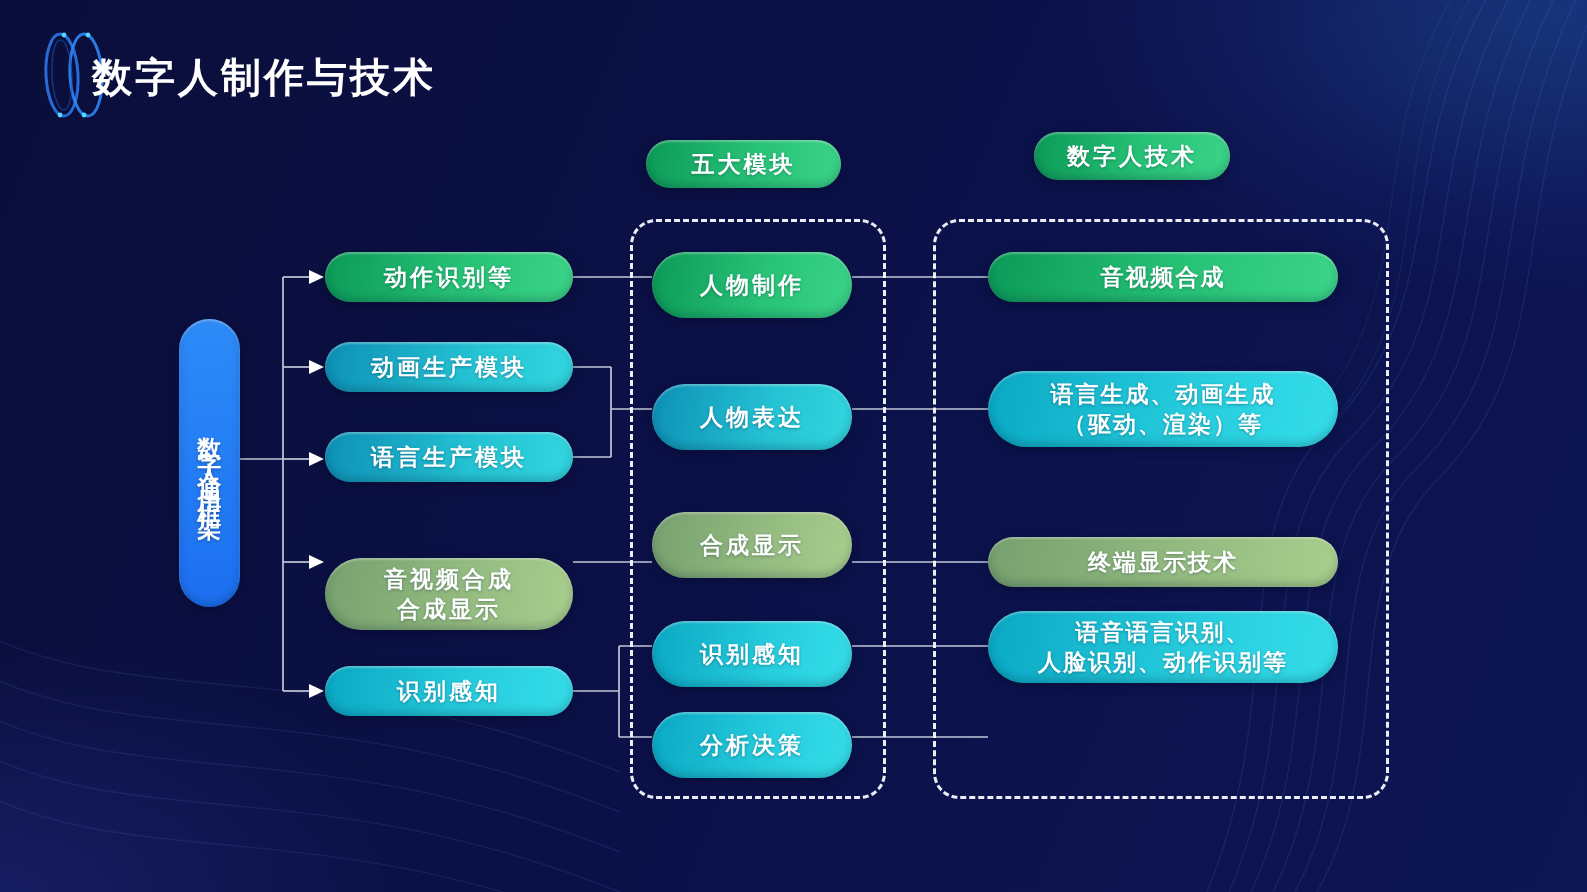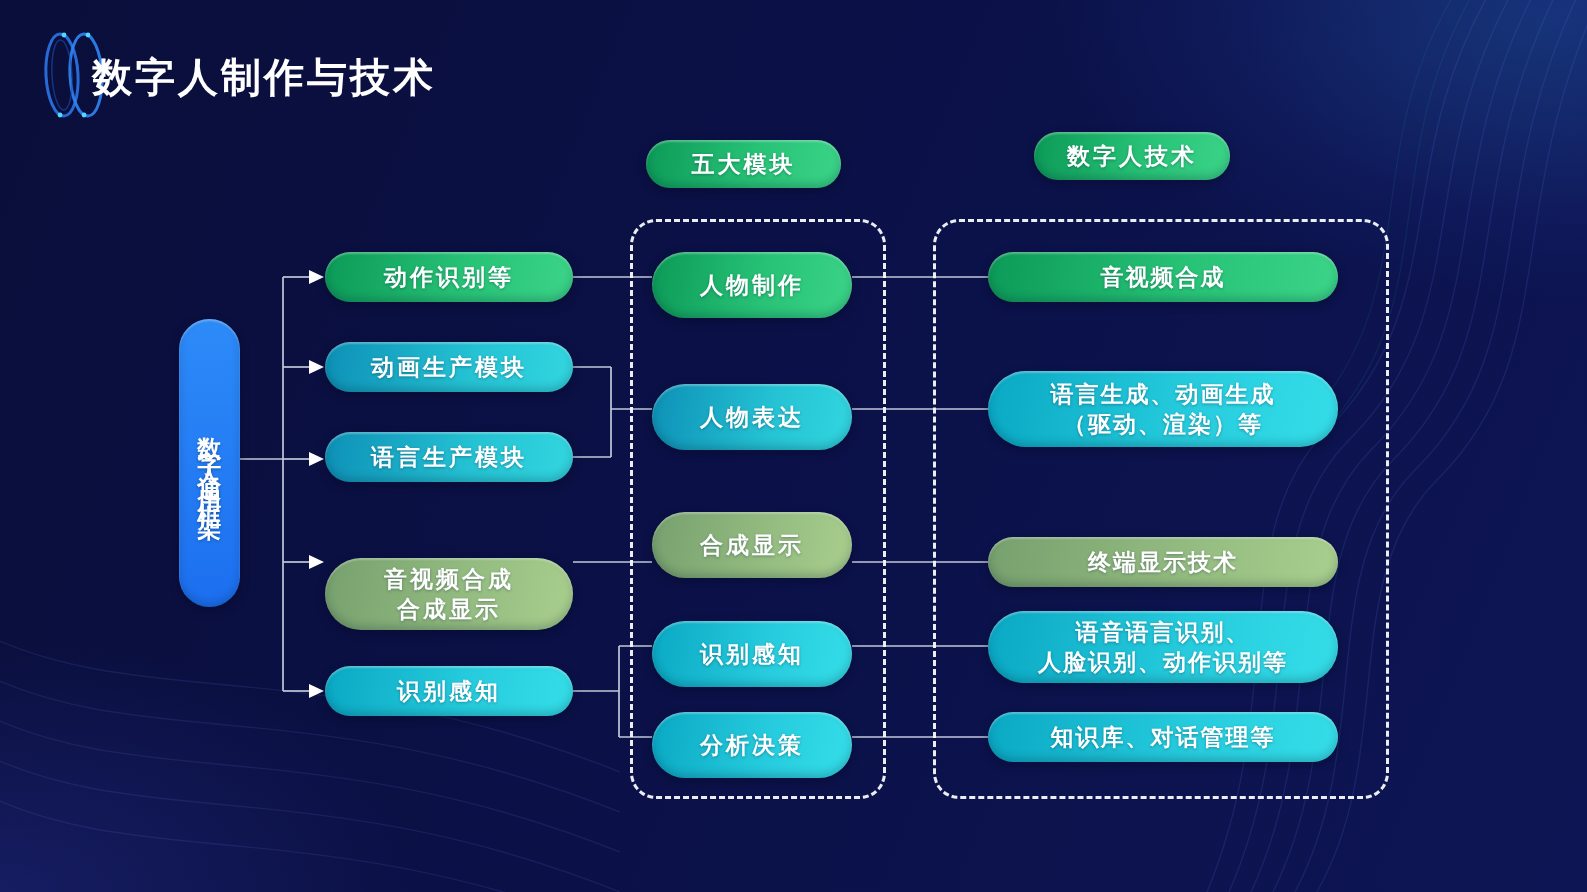--- a/index.html
+++ b/index.html
@@ -181,15 +181,14 @@
       <span>（驱动、渲染）等</span>
     </div>
   </div>
   <div class="pill pr grad-olive" id="rp3">终端显示技术</div>
   <div class="pill pr grad-cyan two-line" id="rp4">
     <div>
       <span>语音语言识别、</span>
       <span>人脸识别、动作识别等</span>
     </div>
   </div>
-  <div class="pill pr grad-cyan" id="rp5">知识库、对话管理等</div>
 
 </div>
 
 </body></html>

